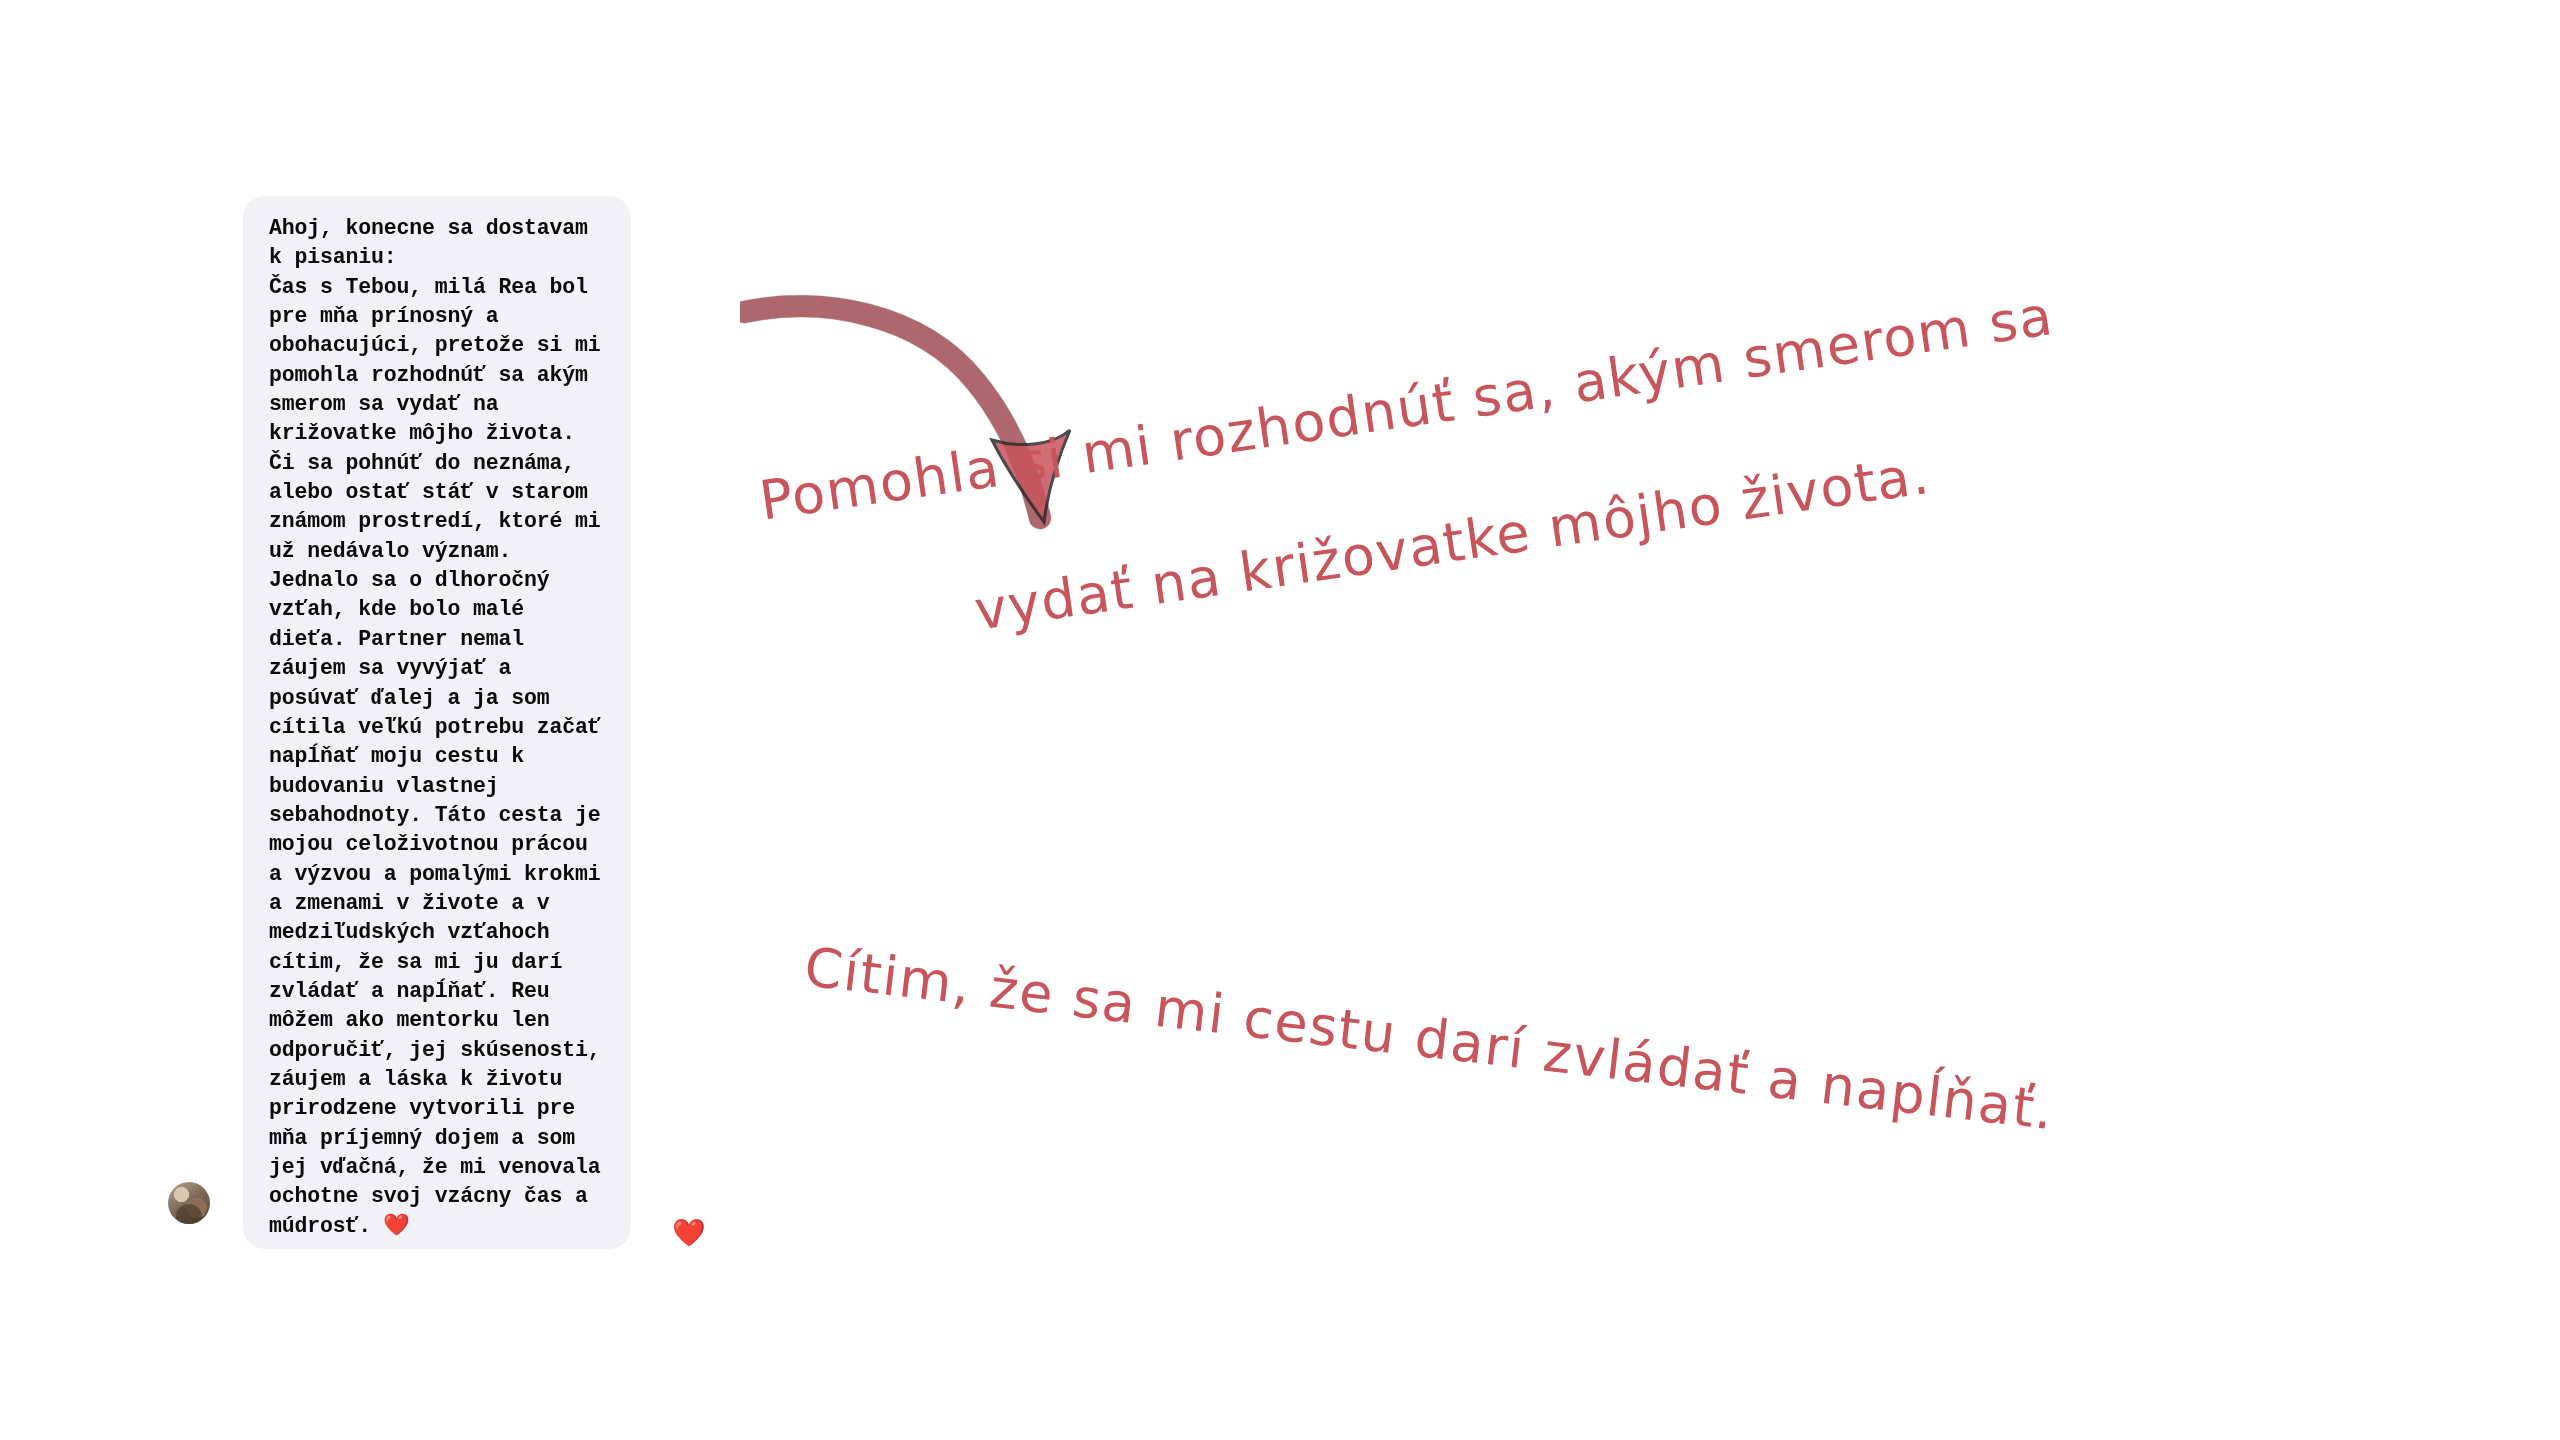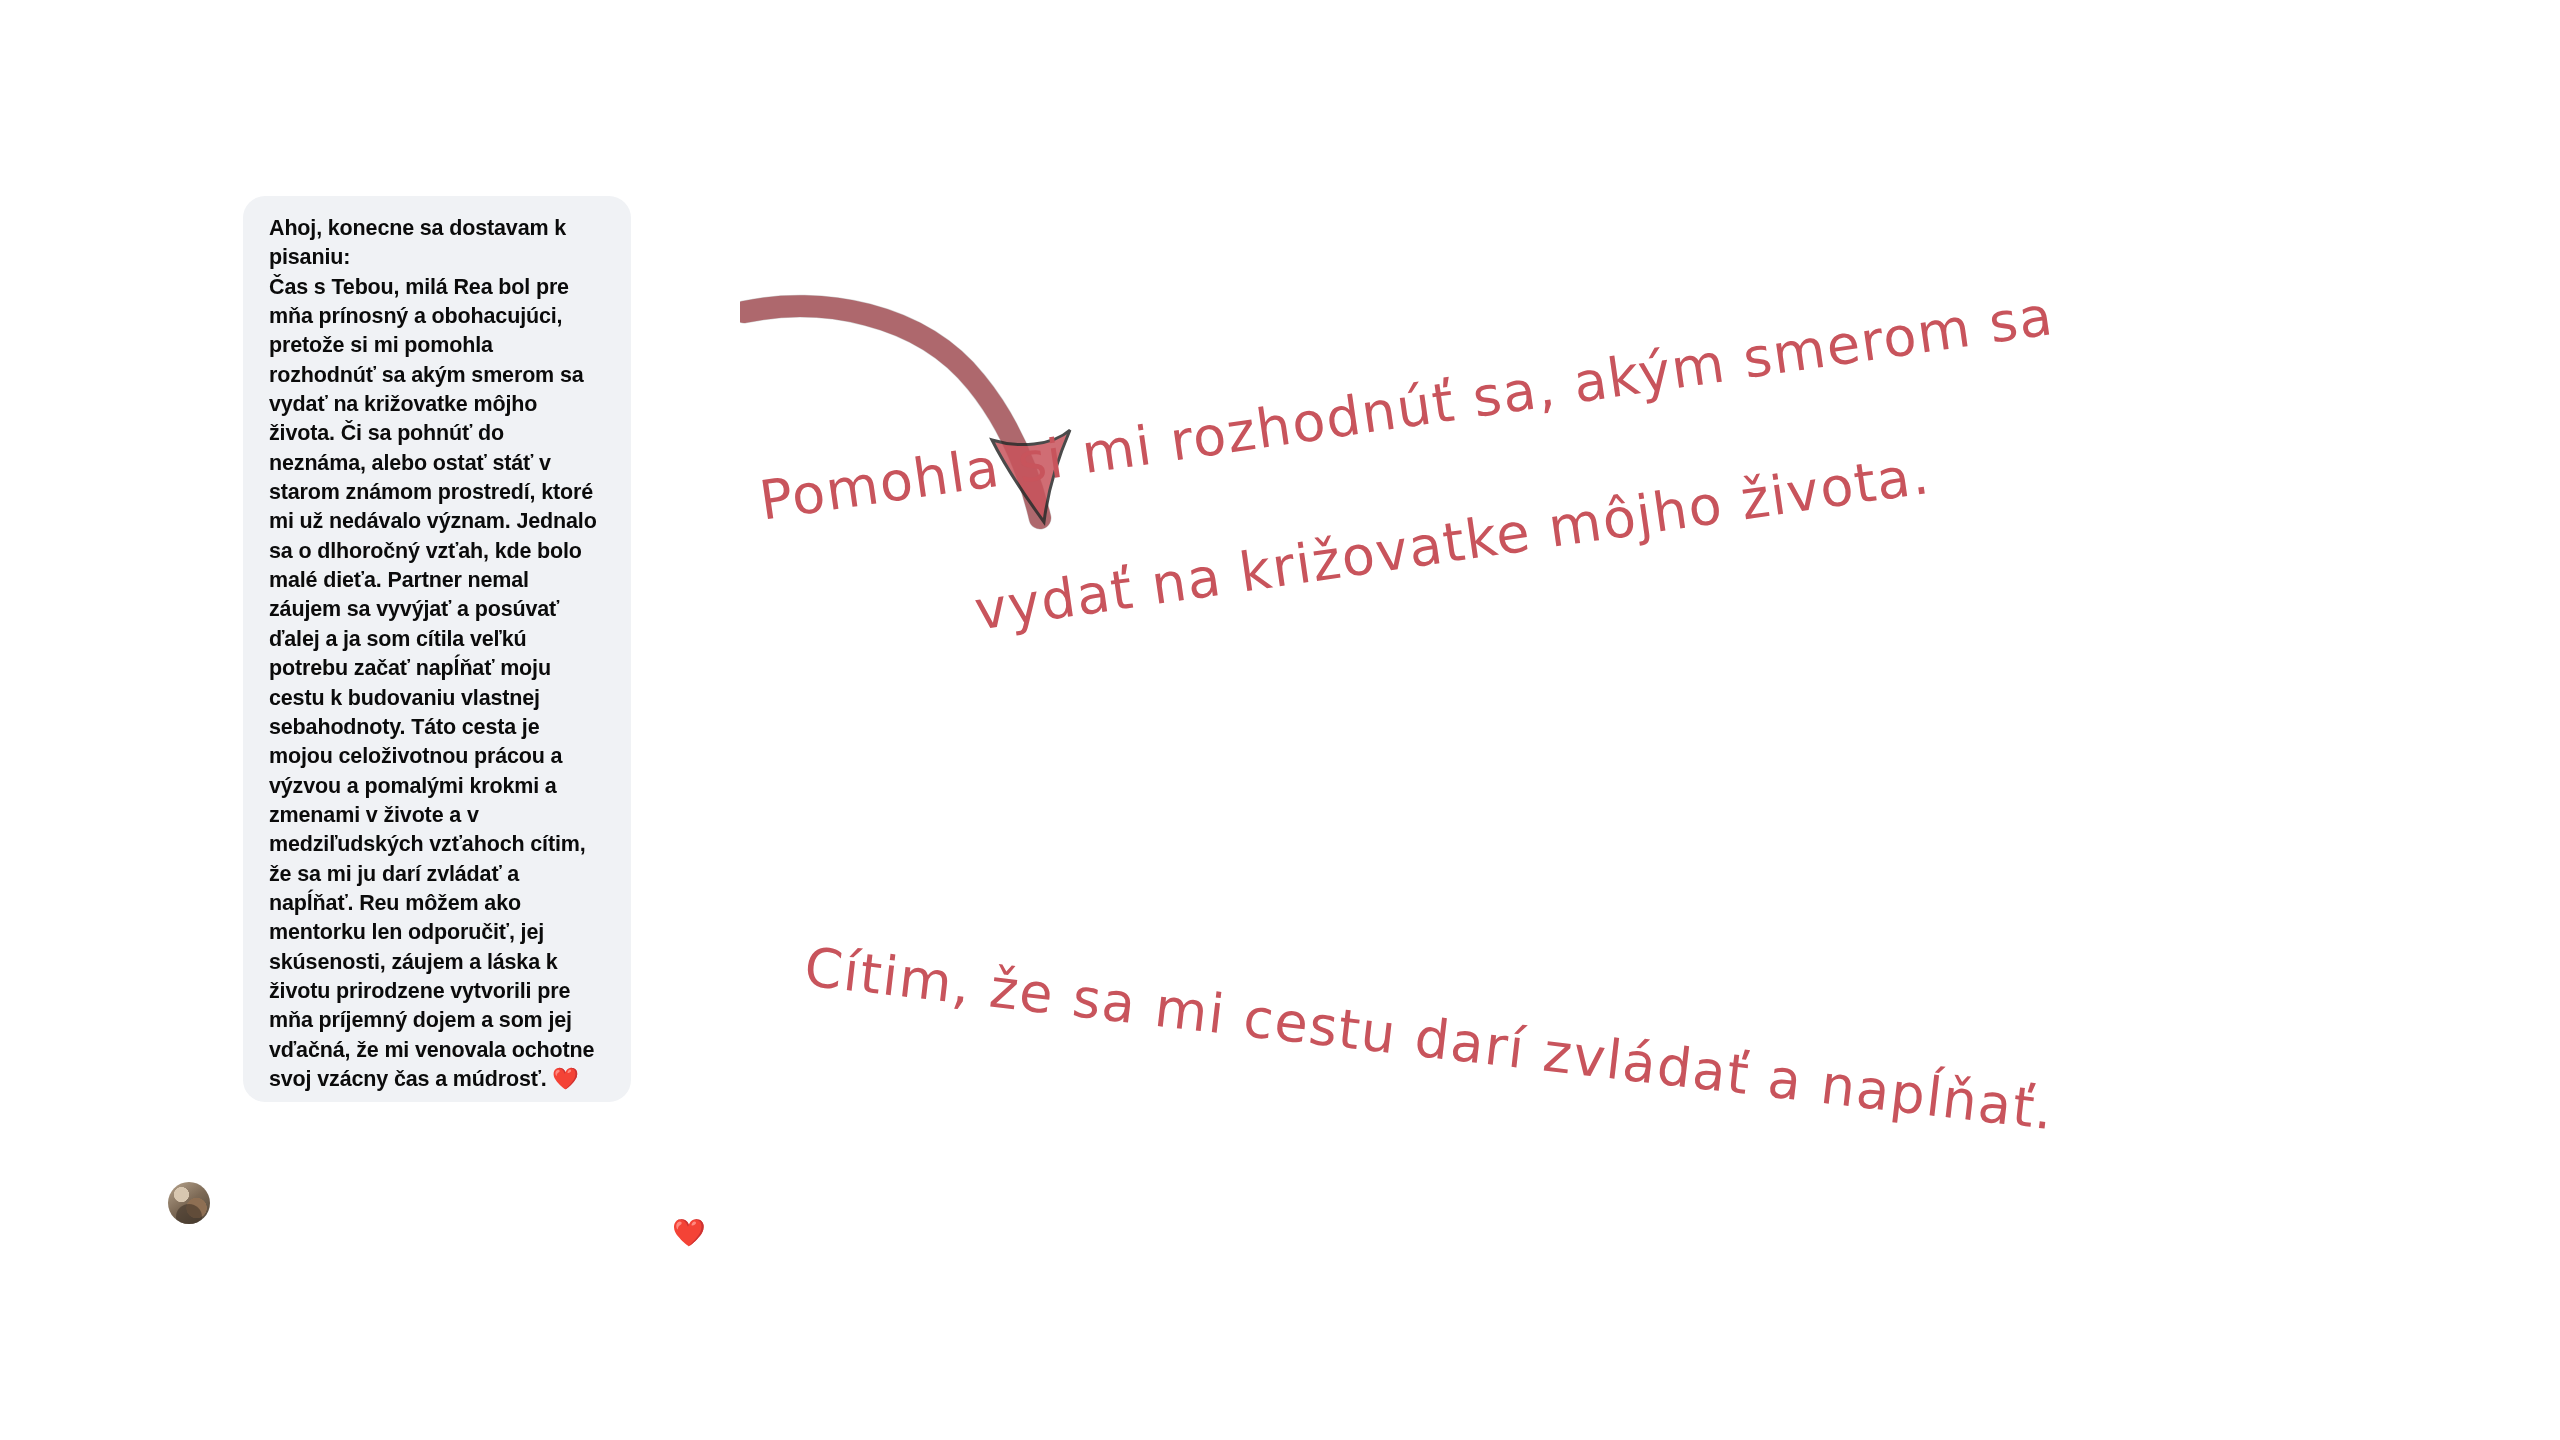--- a/index.html
+++ b/index.html
@@ -32,20 +32,21 @@
     background: #f0f2f5;
     border-radius: 22px;
     padding: 18px 26px 8px 26px;
     color: #0b0b0b;
     font-size: 21.5px;
     line-height: 1.365;
     font-weight: 700;
     letter-spacing: -0.15px;
     white-space: pre-wrap;
     word-wrap: break-word;
+    font-family: Liberation Mono, monospace;
   }
 
   #avatar {
     position: absolute;
     left: 168px;
     top: 1182px;
     width: 42px;
     height: 42px;
     border-radius: 50%;
     background:

